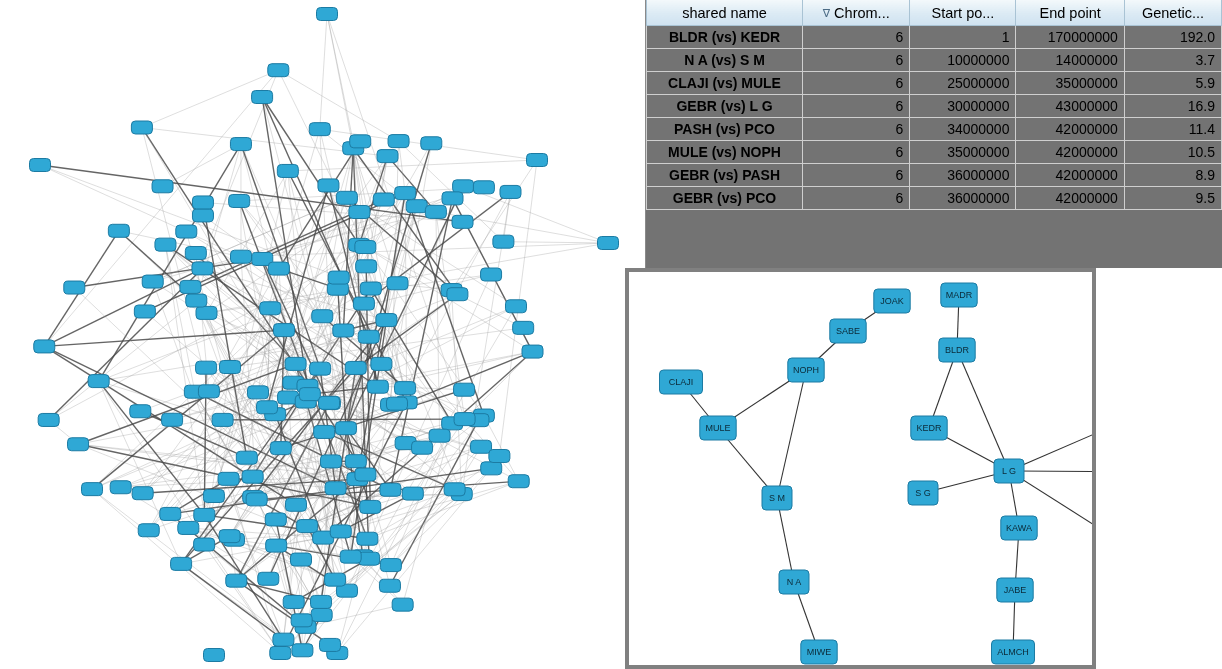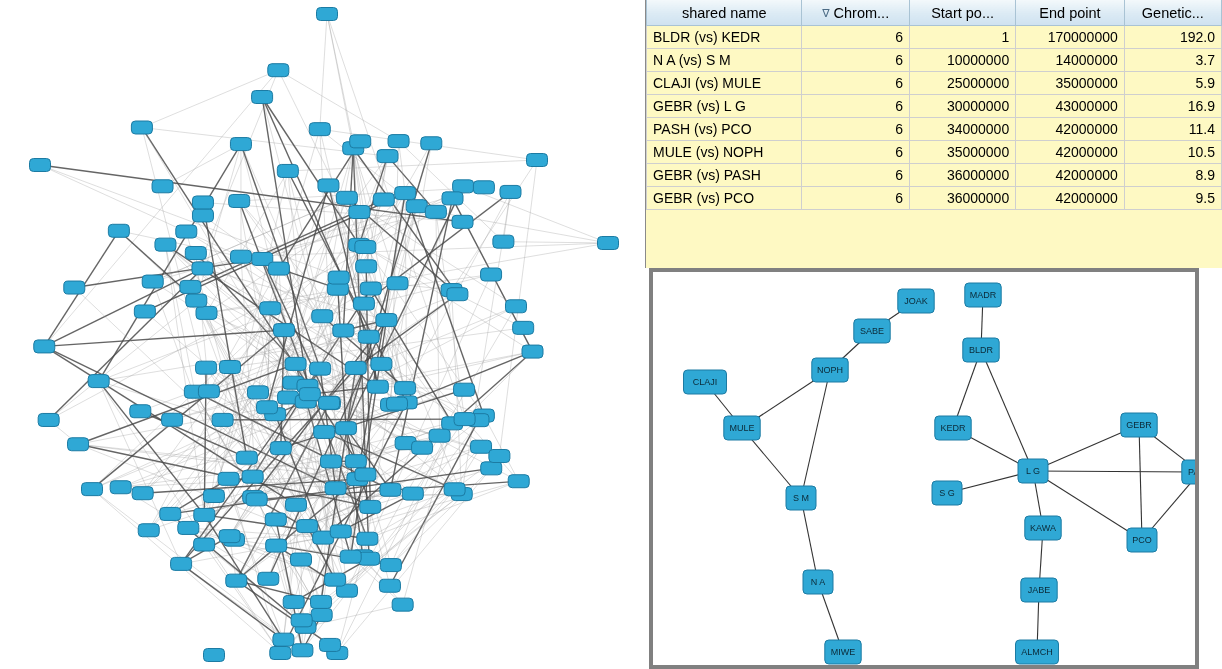--- a/index.html
+++ b/index.html
@@ -23,21 +23,21 @@
     background: #ffffff;
     overflow: hidden;
   }
   #network-large svg { display: block; }
 
   
   #table-panel {
     position: absolute;
     left: 645px; top: 0;
     width: 577px; height: 268px;
-    background: #fef9c3;
+    background: #737373;
     border-left: 1px solid #8a8a8a;
     box-sizing: border-box;
     overflow: hidden;
   }
   #table-panel table {
     border-collapse: collapse;
     width: 100%;
     font-size: 14px;
     color: #000;
   }
@@ -52,40 +52,40 @@
     text-align: center;
     white-space: nowrap;
   }
   #table-panel tbody td {
     border: 1px solid #cfcfcf;
     height: 22px;
     padding: 0 6px;
     white-space: nowrap;
     font-size: 14px;
   }
-  #table-panel tbody td.left  { text-align: left; }
+  #table-panel tbody td.left  { text-align: center; font-weight: bold; }
   #table-panel tbody td.right { text-align: right; }
   .filter-mark {
     display: inline-block;
     color: #4b6b85;
     font-size: 11px;
     margin-right: 4px;
     transform: translateY(-1px);
   }
   .col-shared { width: 158px; }
   .col-chrom  { width: 108px; }
   .col-start  { width: 108px; }
   .col-end    { width: 108px; }
   .col-gen    { width: 95px; }
 
   
   #network-small {
     position: absolute;
-    left: 649px; top: 268px;
-    width: 550px; height: 401px;
+    left: 625px; top: 268px;
+    width: 471px; height: 401px;
     background: #ffffff;
     border: 4px solid #808080;
     box-sizing: border-box;
     overflow: hidden;
   }
   #network-small svg { display: block; }
 
   .node-rect {
     fill: #2fa8d5;
     stroke: #1c7ba3;

